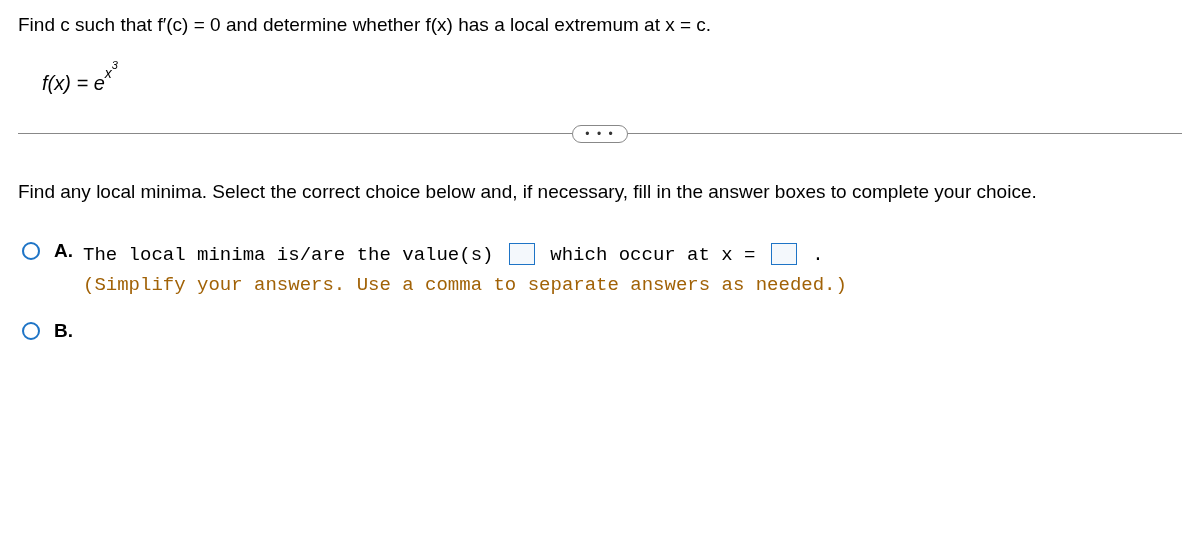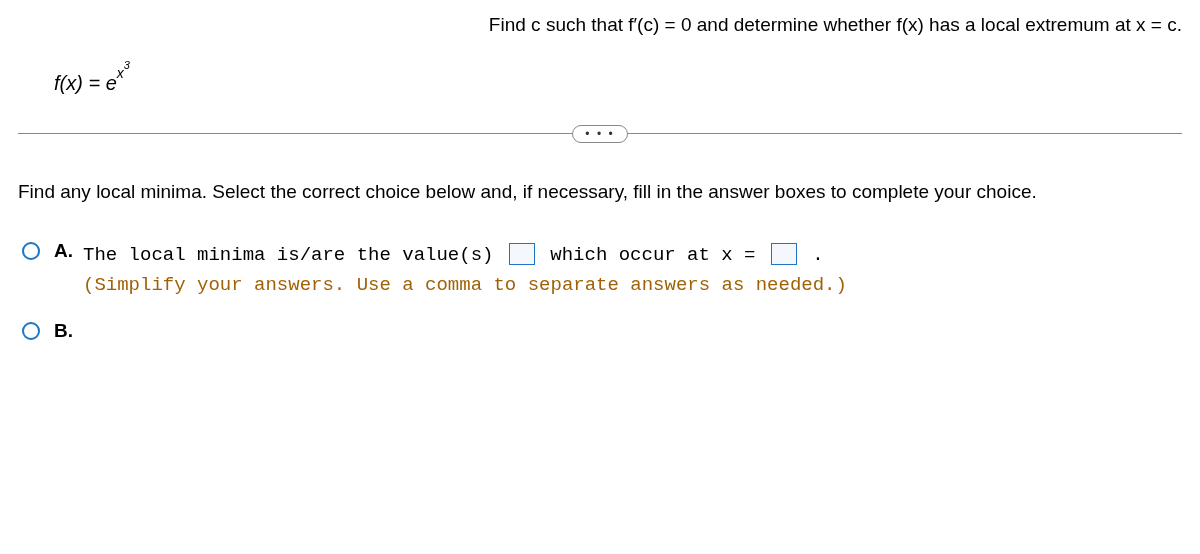--- a/index.html
+++ b/index.html
@@ -11,24 +11,23 @@
       font-family: Arial, Helvetica, sans-serif;
       font-size: 19px;
       color: #000;
       background: #fff;
       padding: 12px 18px;
       width: 1200px;
     }
     .question-text {
       margin-bottom: 28px;
       line-height: 1.4;
-      text-align: right;
     }
     .formula-area {
-      margin-left: 36px;
+      margin-left: 24px;
       margin-bottom: 30px;
     }
     .formula {
       font-size: 20px;
       font-style: italic;
     }
     .formula .math-e {
       font-style: italic;
     }
     .formula sup {

